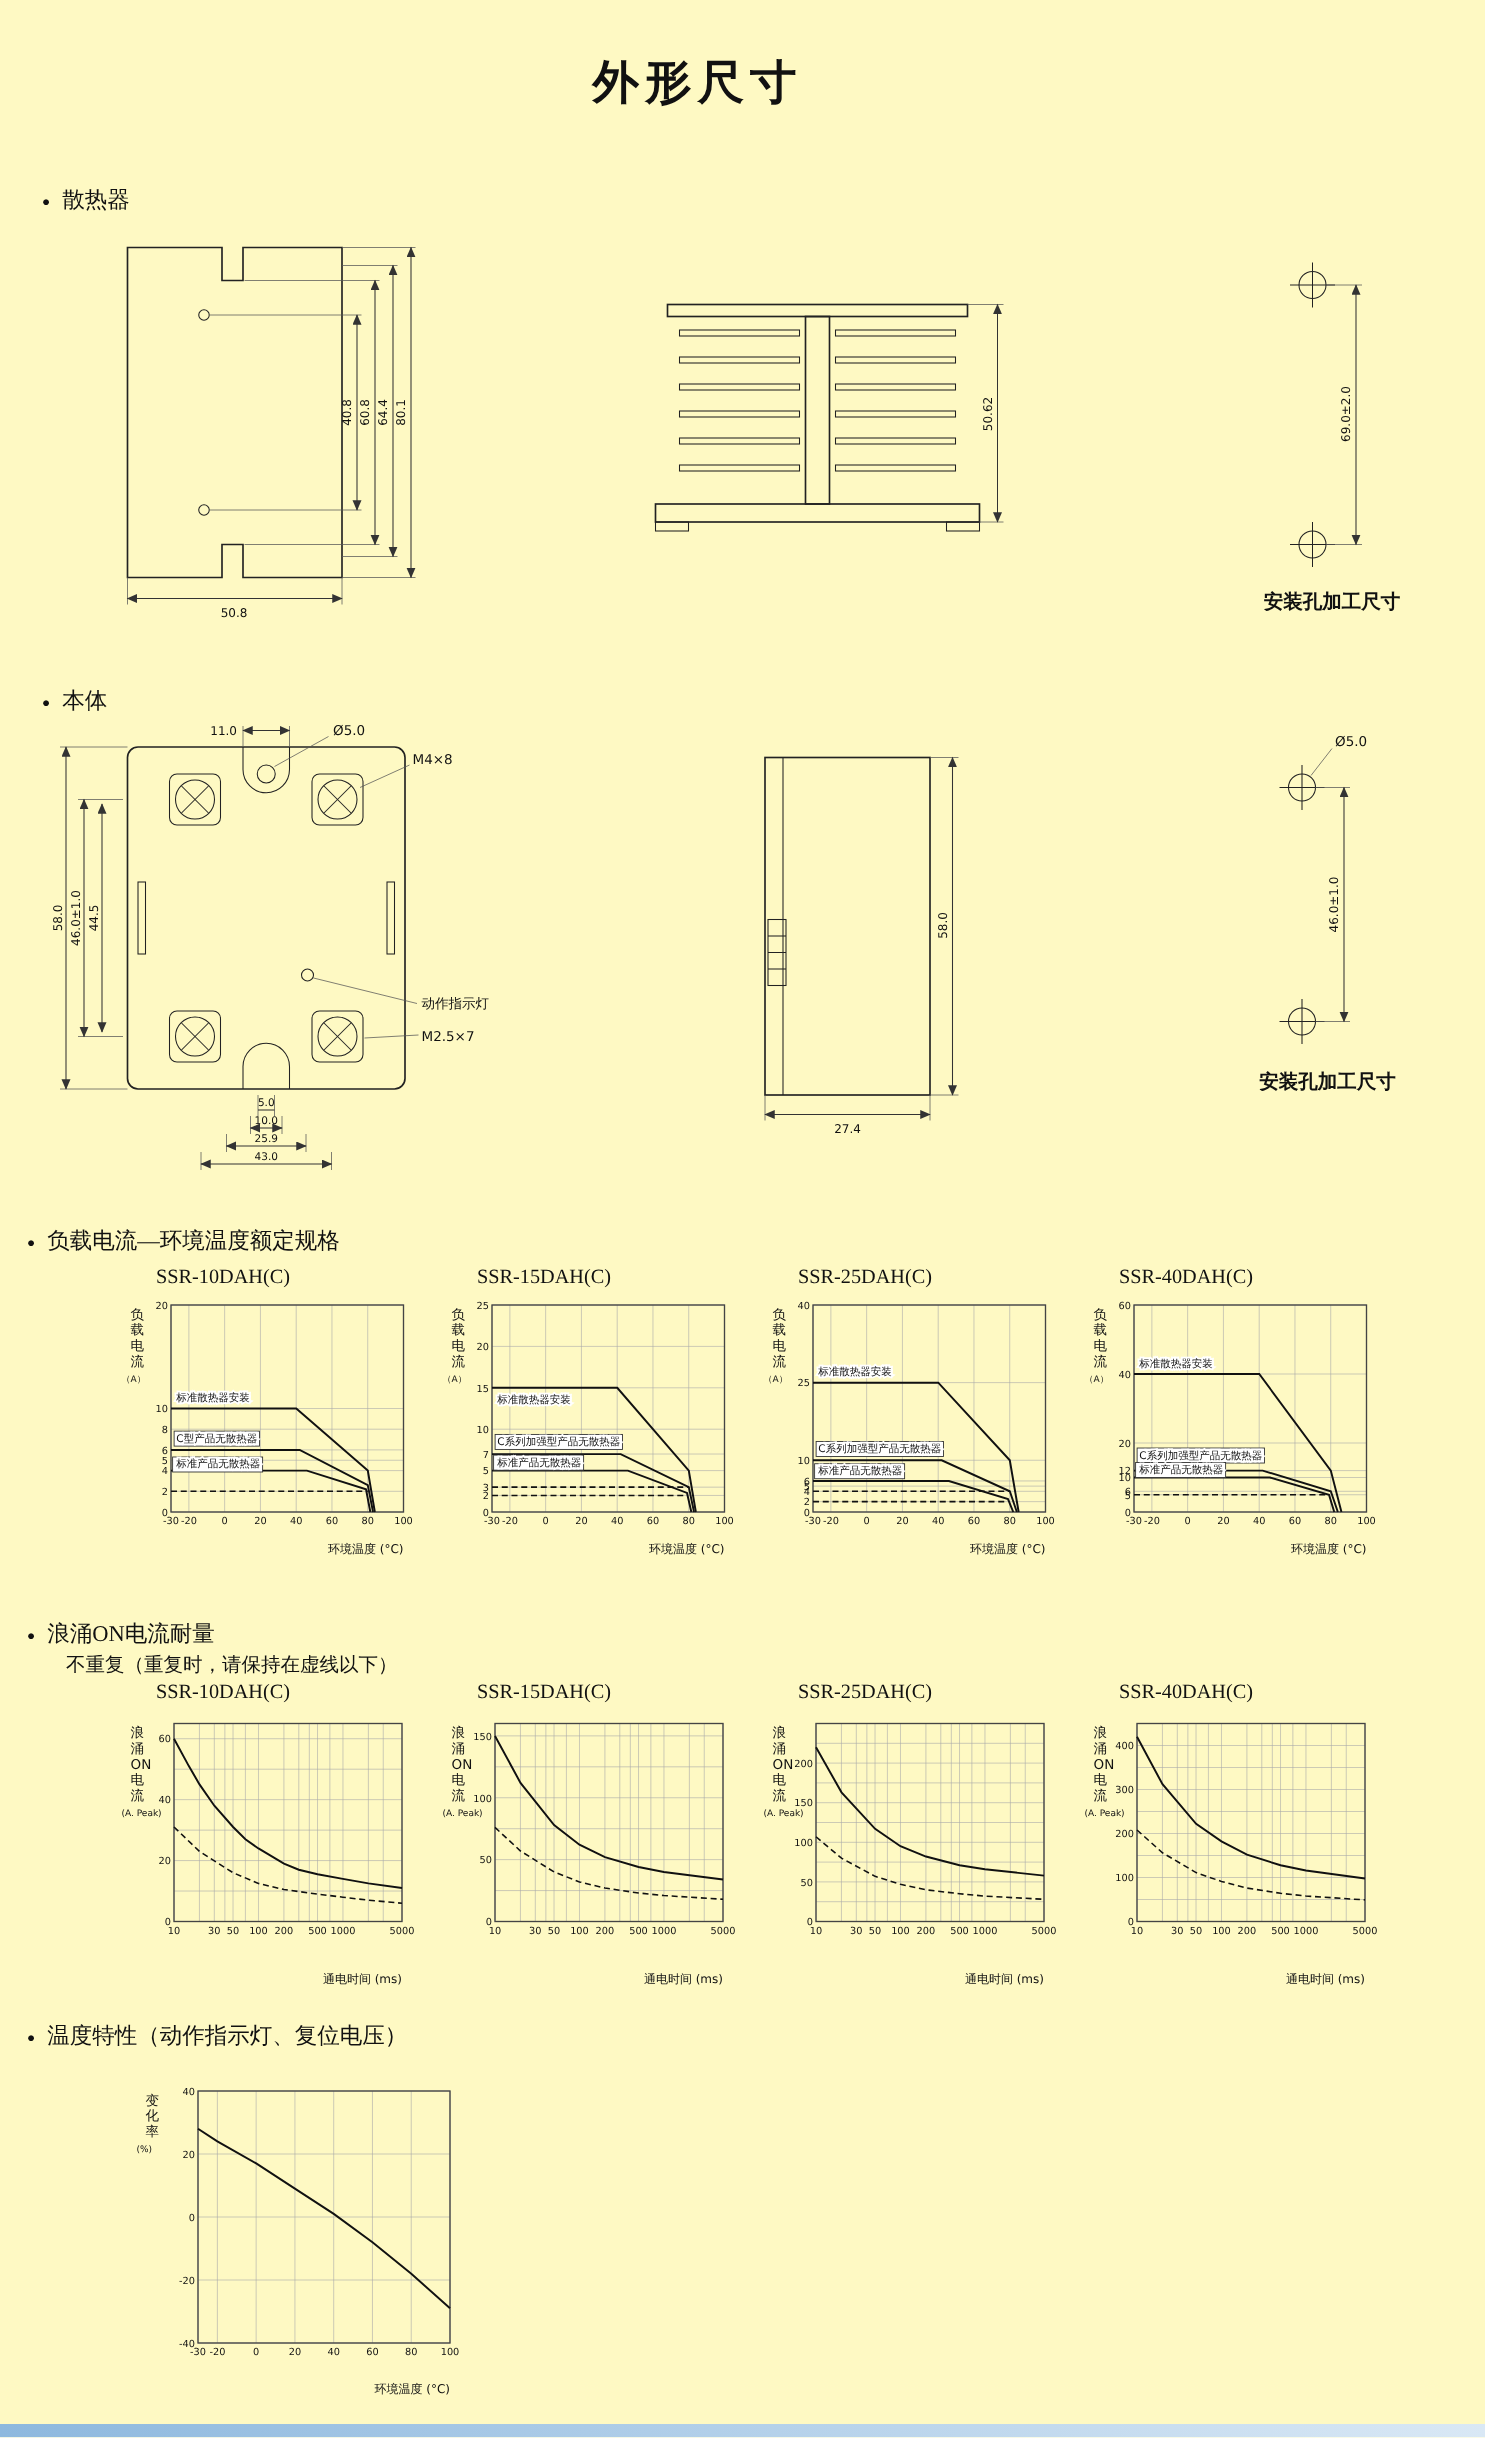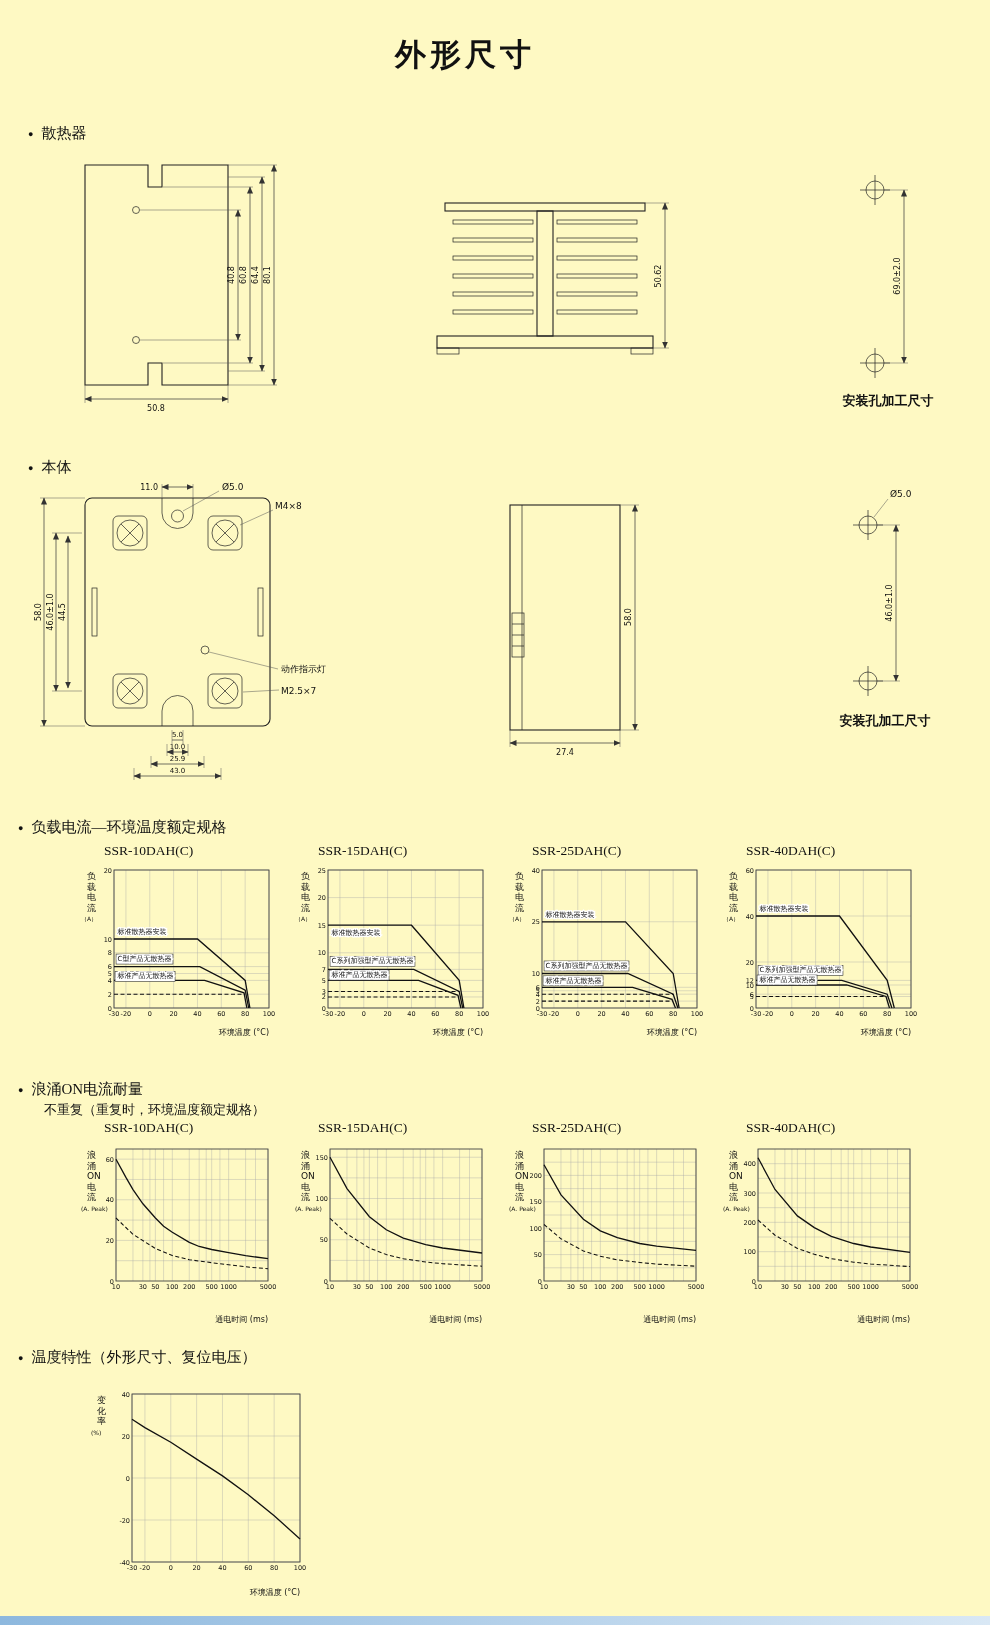--- a/index.html
+++ b/index.html
@@ -461,21 +461,21 @@
             <text x="3" y="61" class="axu">（A）</text>
             <text x="191" y="175" class="axlx">环境温度 (°C)</text>
           </svg></div>
     </div>
   </div>
 
   <div class="bullet" style="left:18px;top:1080px">
     <span class="bdot">●</span>
     <span>浪涌ON电流耐量</span>
   </div>
-  <div class="note" style="left:44px;top:1101px">不重复（重复时，环境温度额定规格）</div>
+  <div class="note" style="left:44px;top:1101px">不重复（重复时，请保持在虚线以下）</div>
 
   <div class="chart-row" style="left:78px;top:1120px">
     <div class="ccol">
       <div class="ctitle">SSR-10DAH(C)</div>
       <div class="chart-host"><svg width="210" height="188" viewBox="0 0 210 188">
             <line x1="38" y1="12" x2="38" y2="144" class="grid"></line>
             <line x1="54.95334118845898" y1="12" x2="54.95334118845898" y2="144" class="grid"></line>
             <line x1="64.87041004563892" y1="12" x2="64.87041004563892" y2="144" class="grid"></line>
             <line x1="71.90668237691796" y1="12" x2="71.90668237691796" y2="144" class="grid"></line>
             <line x1="77.364439207694" y1="12" x2="77.364439207694" y2="144" class="grid"></line>
@@ -671,21 +671,21 @@
             <text x="9" y="52.5" class="axl">电</text>
             <text x="9" y="63" class="axl">流</text>
             <text x="3" y="73.5" class="axu">(A. Peak)</text>
             <text x="190" y="185" class="axlx">通电时间 (ms)</text>
           </svg></div>
     </div>
   </div>
 
   <div class="bullet" style="left:18px;top:1348px">
     <span class="bdot">●</span>
-    <span>温度特性（外形尺寸、复位电压）</span>
+    <span>温度特性（动作指示灯、复位电压）</span>
   </div>
 
   <div class="chart-row" style="left:88px;top:1380px">
     <div class="ccol" style="width:240px">
       <div class="chart-host"><svg width="240" height="218" viewBox="0 0 240 218">
             <line x1="44" y1="14" x2="44" y2="182" class="grid"></line>
             <line x1="56.92307692307692" y1="14" x2="56.92307692307692" y2="182" class="grid"></line>
             <line x1="82.76923076923077" y1="14" x2="82.76923076923077" y2="182" class="grid"></line>
             <line x1="108.61538461538461" y1="14" x2="108.61538461538461" y2="182" class="grid"></line>
             <line x1="134.46153846153845" y1="14" x2="134.46153846153845" y2="182" class="grid"></line>

